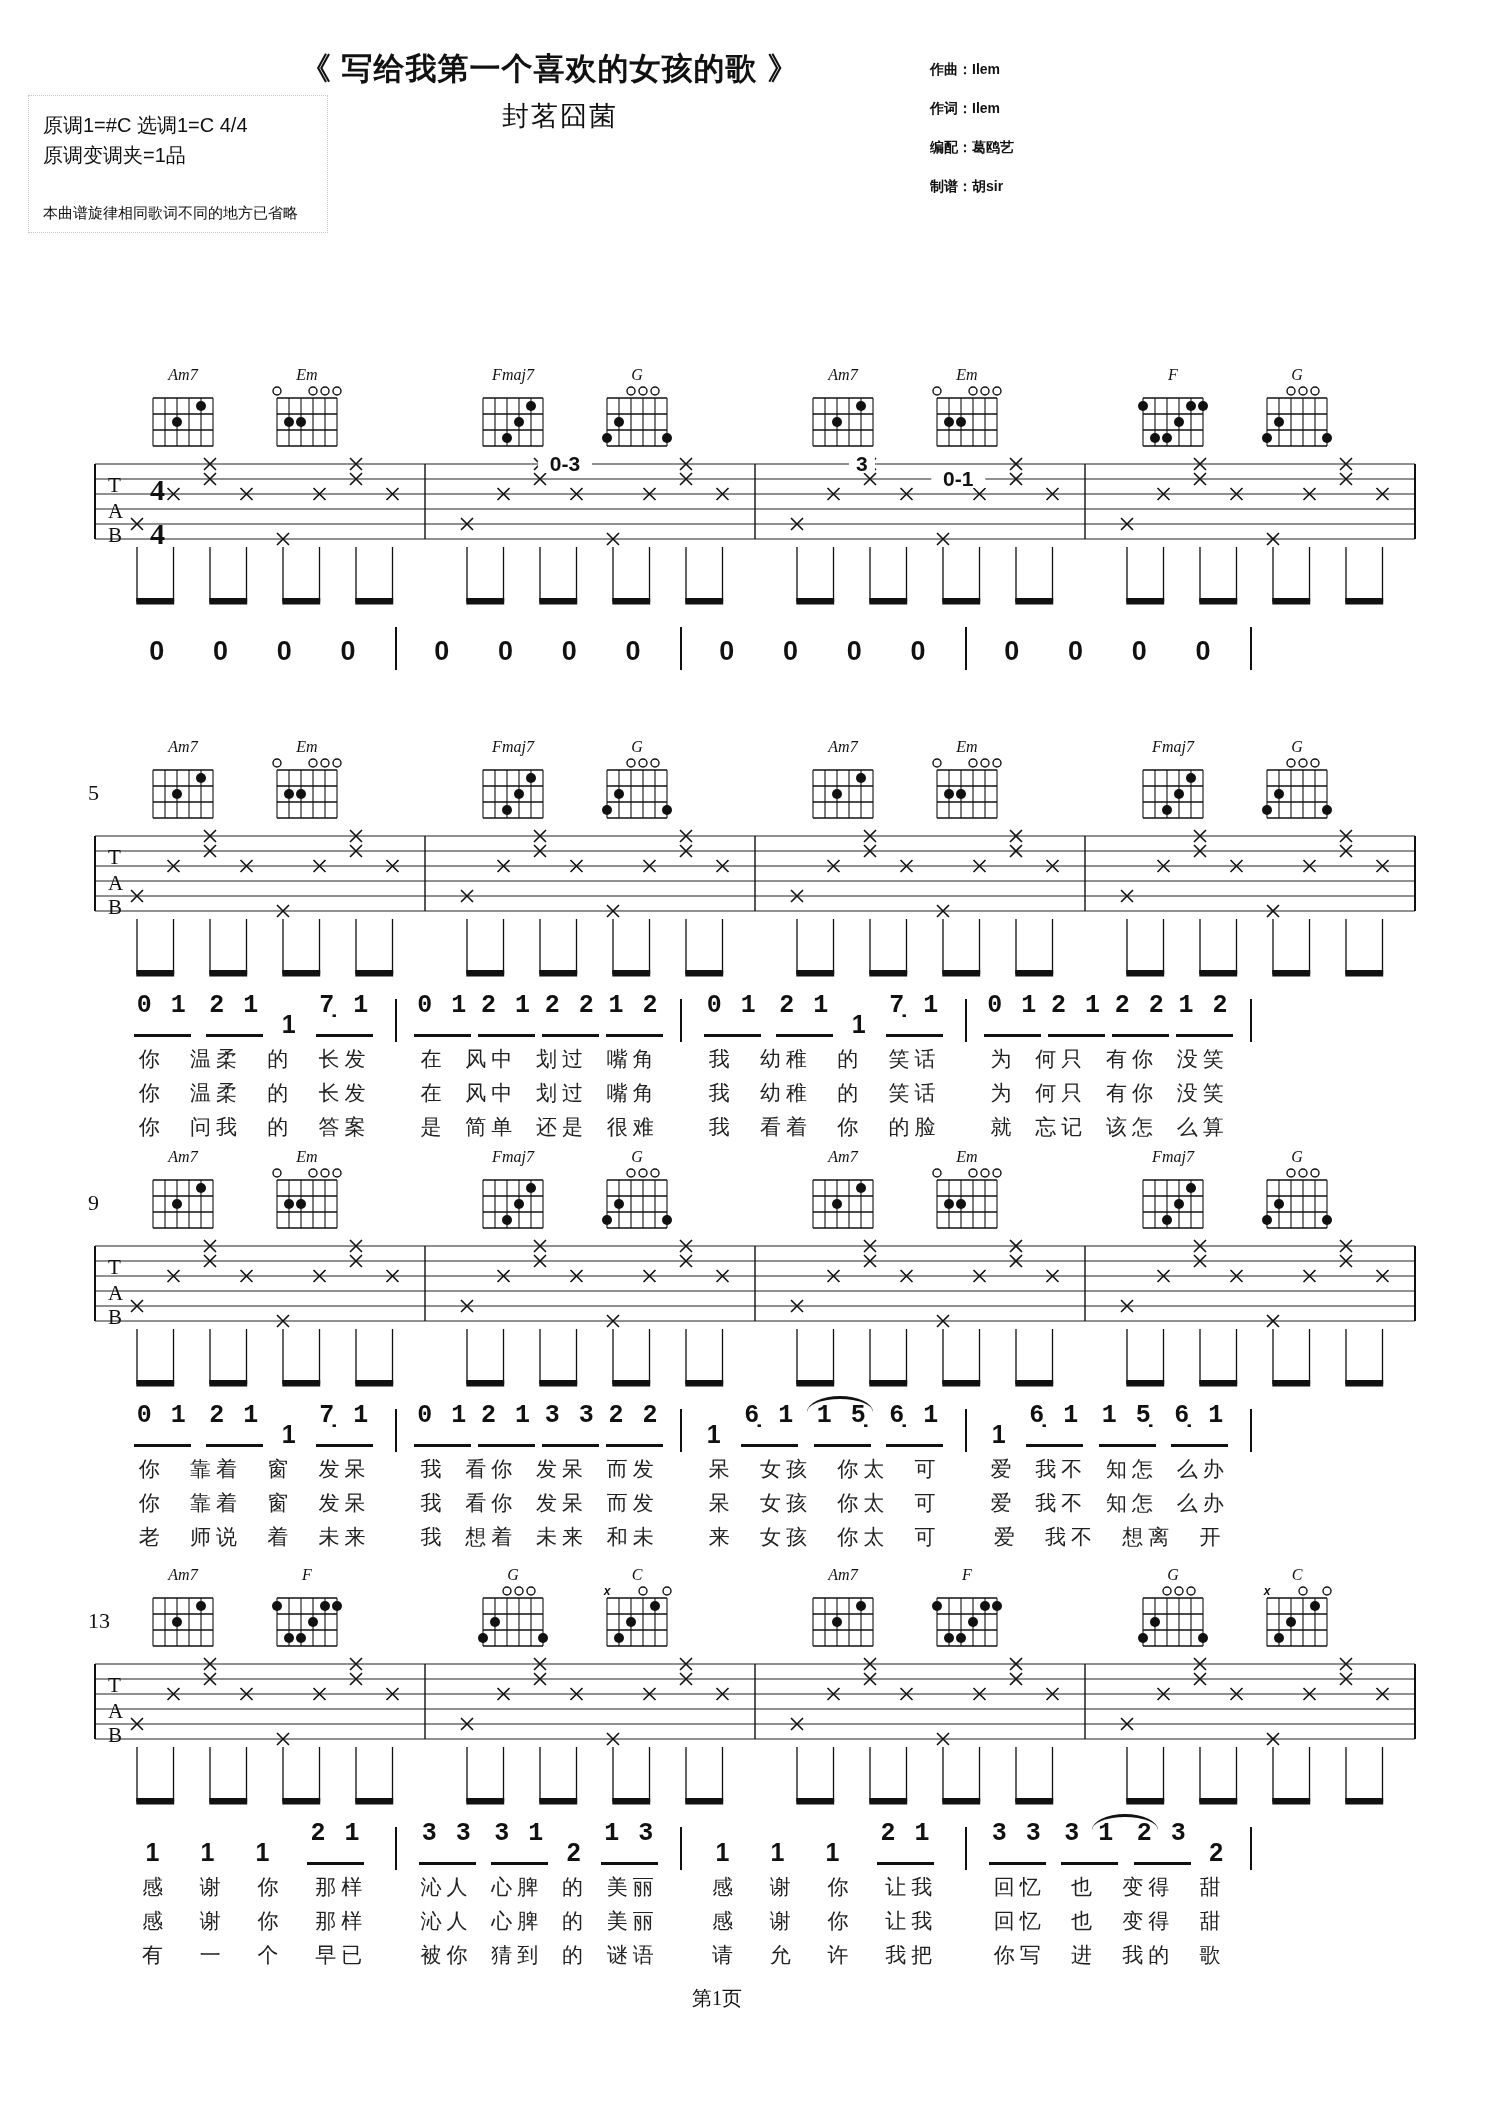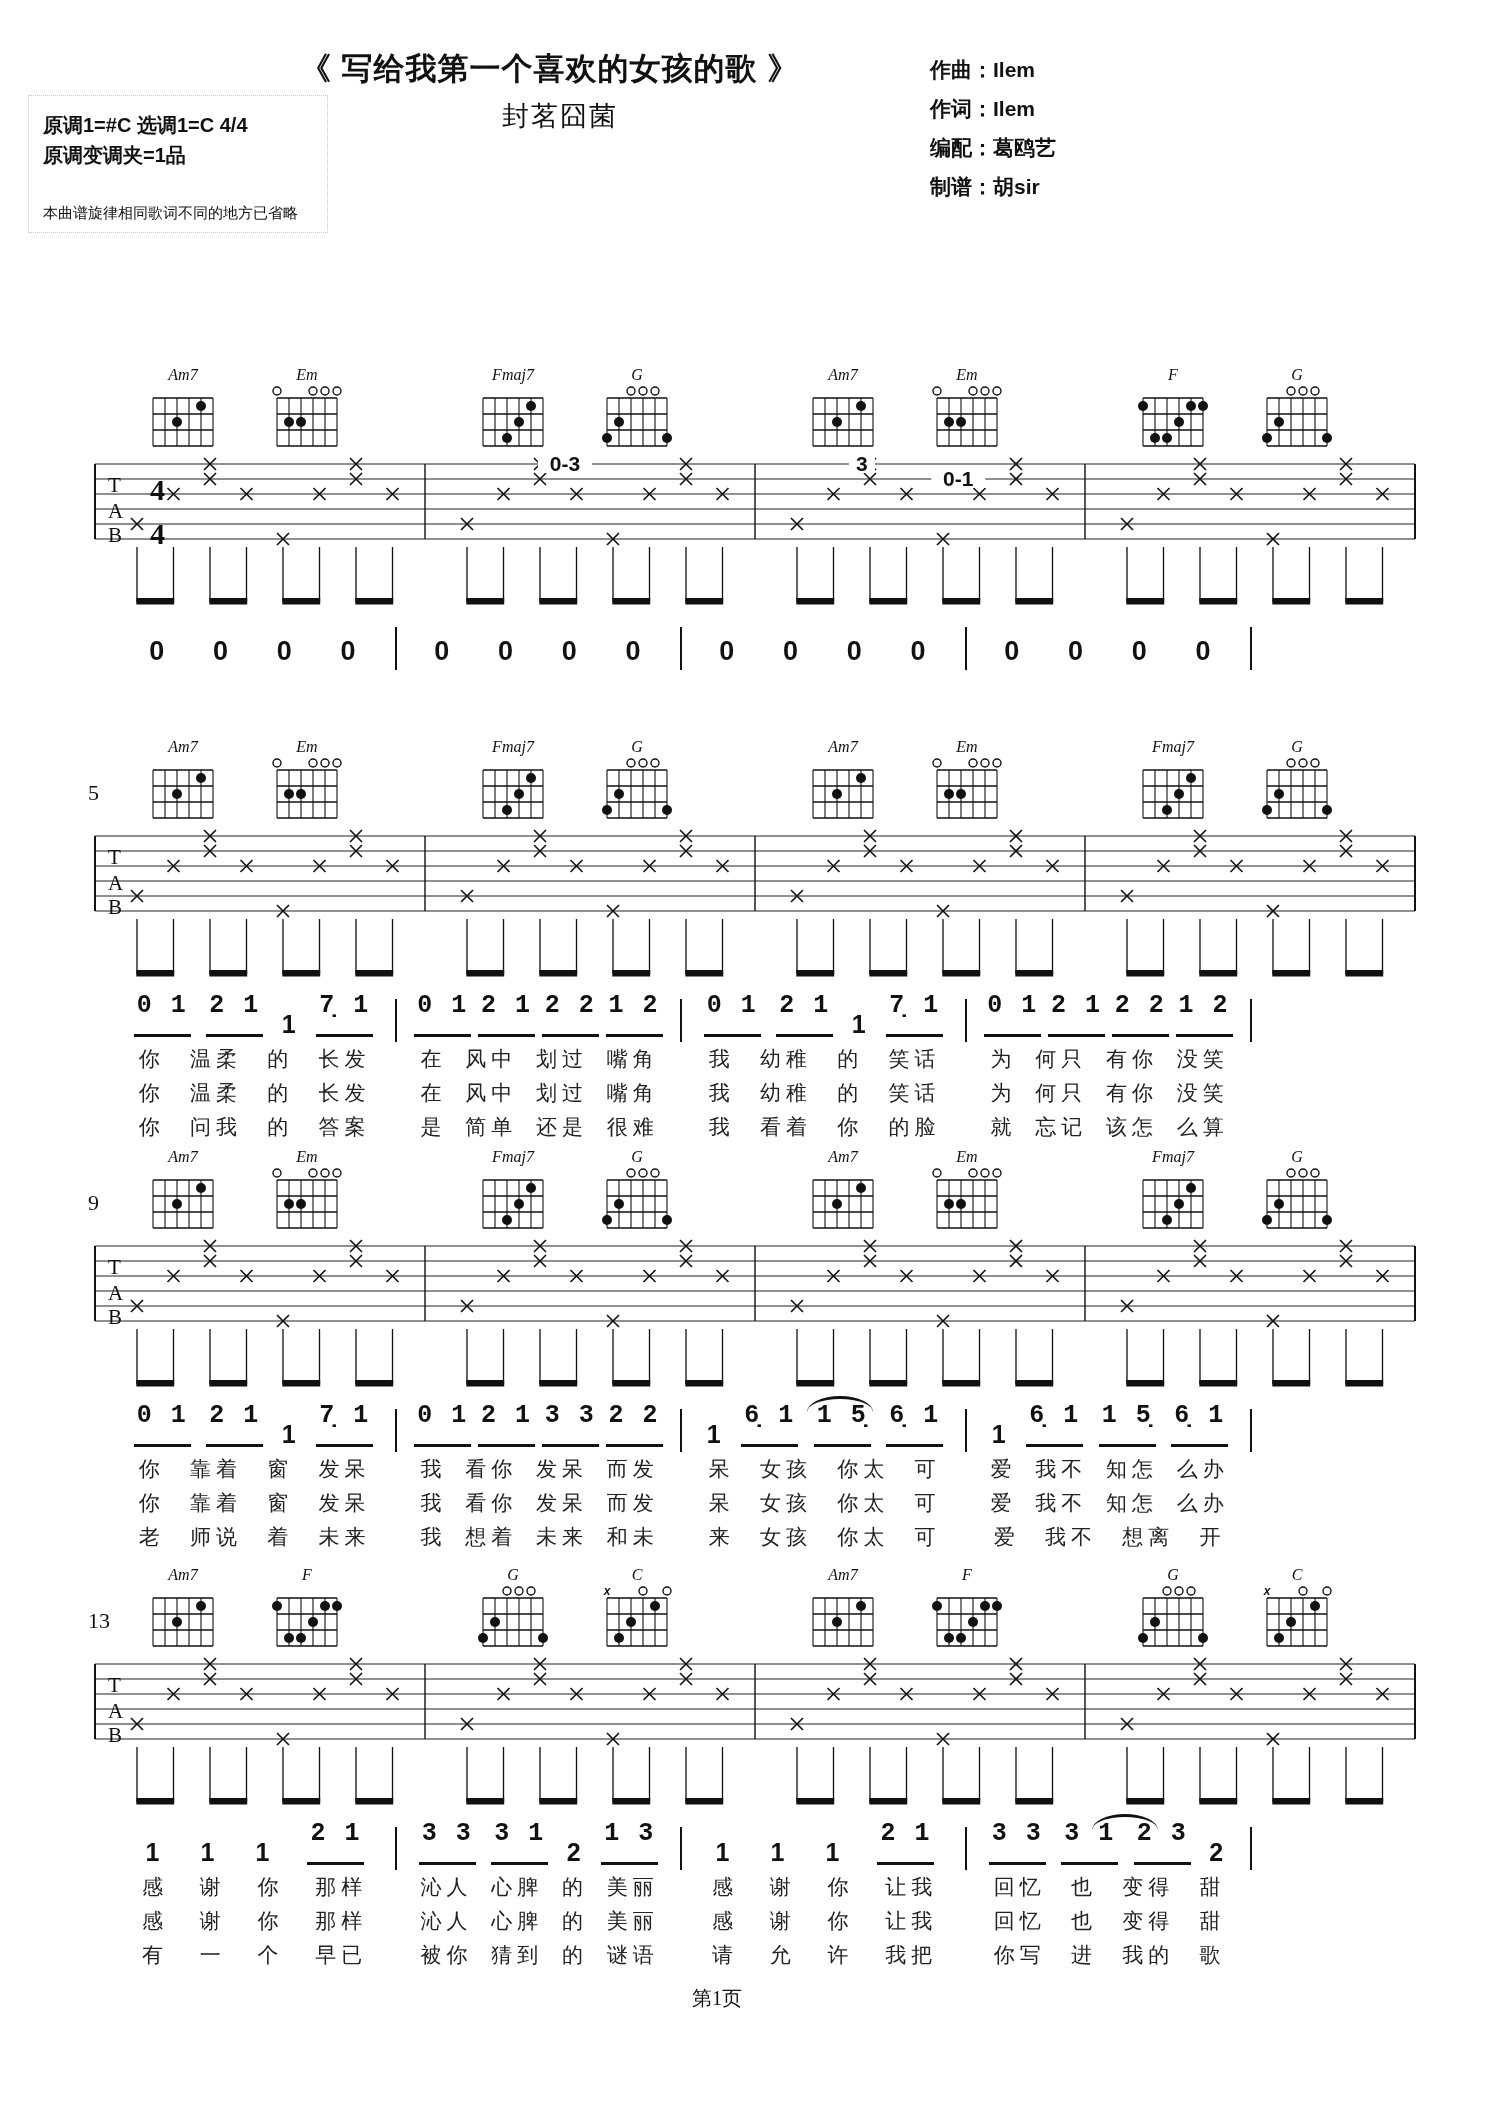--- a/index.html
+++ b/index.html
@@ -1,26 +1,26 @@
 <!DOCTYPE html>
 <html><head>
 <meta charset="utf-8">
 <style>
   html,body{margin:0;padding:0;background:#fff;}
   body{width:1500px;height:2121px;position:relative;font-family:"Liberation Sans",sans-serif;color:#111;}
   #page{position:absolute;inset:0;background:#ffffff;overflow:hidden;}
 
   
   .info-box{position:absolute;left:28px;top:95px;width:300px;height:138px;border:1px dotted #c8c8c8;padding:14px 12px 10px 14px;box-sizing:border-box;}
-  .info-line{font-weight:bold;font-size:20px;line-height:30px;white-space:nowrap;}
+  .info-line{font-weight:normal;font-size:20px;line-height:30px;white-space:nowrap;}
   .info-note{font-size:15px;margin-top:34px;white-space:nowrap;}
   .title{position:absolute;left:300px;top:48px;width:520px;text-align:left;font-size:31px;font-weight:bold;letter-spacing:1px;}
   .artist{position:absolute;left:300px;top:98px;width:520px;text-align:center;font-size:27px;letter-spacing:2px;}
   .credits{position:absolute;left:930px;top:50px;}
-  .credit-line{font-weight:bold;font-size:21px;line-height:39px;white-space:nowrap;}
+  .credit-line{font-weight:bold;font-size:14px;line-height:39px;white-space:nowrap;}
 
   
   .system{position:absolute;left:0;width:1500px;}
   .chords{position:relative;height:104px;}
   .chordwrap{position:absolute;top:18px;font-style:italic;}
   .mnum{position:absolute;left:88px;top:60px;font-family:"Liberation Serif",serif;font-size:22px;}
 
   .numrow,.lyrrow{position:relative;margin-left:112px;width:1140px;display:grid;grid-template-columns:repeat(4,1fr);}
   .numrow{margin-top:8px;}
   .numcell{position:relative;display:flex;justify-content:space-around;align-items:flex-end;border-right:2px solid #111;padding:2px 14px 5px;height:36px;box-sizing:content-box;}

